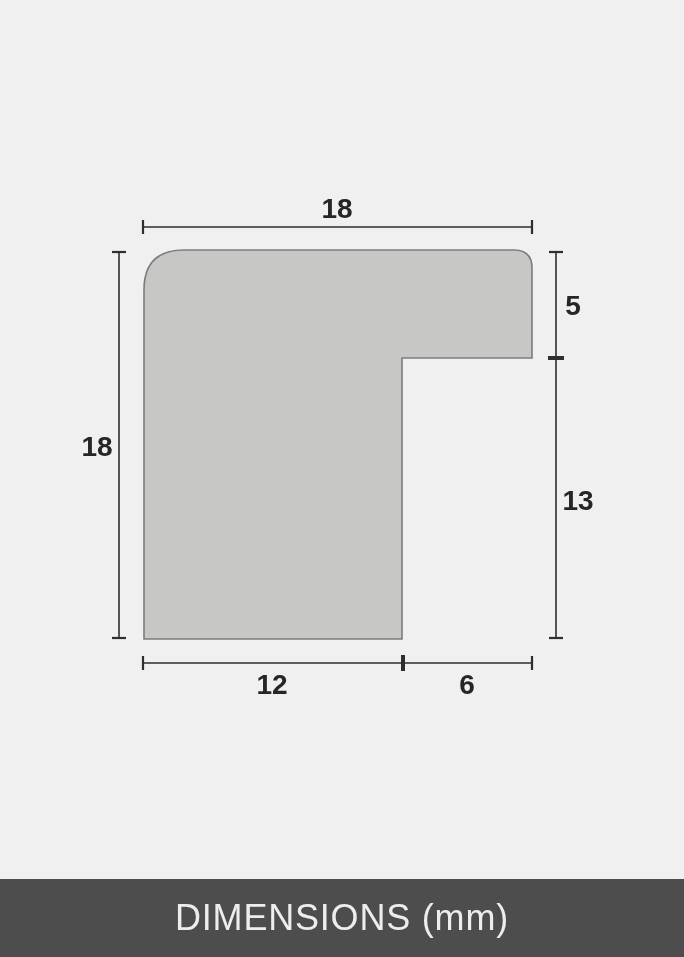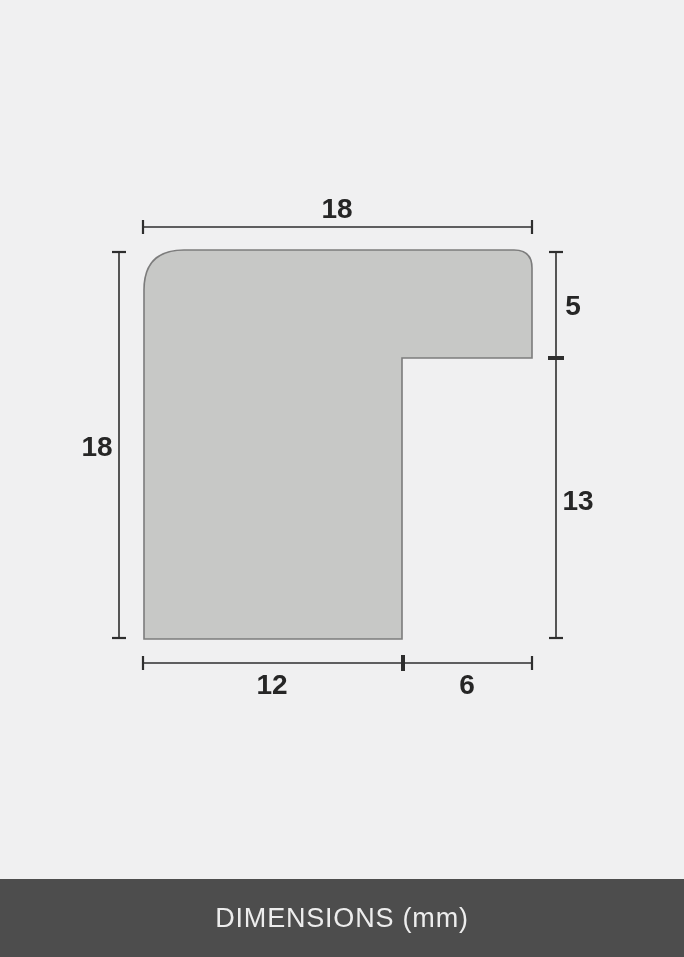--- a/index.html
+++ b/index.html
@@ -60,21 +60,21 @@
   .footer {
     width: 684px;
     height: 78px;
     background: var(--footer-bg);
     display: flex;
     align-items: center;
     justify-content: center;
   }
   .footer-label {
     color: var(--footer-text);
-    font-size: 27px;
+    font-size: 36px;
     font-weight: 400;
     letter-spacing: 0.8px;
   }
 </style>
 </head>
 <body>
 
 <div class="page">
 
   <div class="diagram-area">

